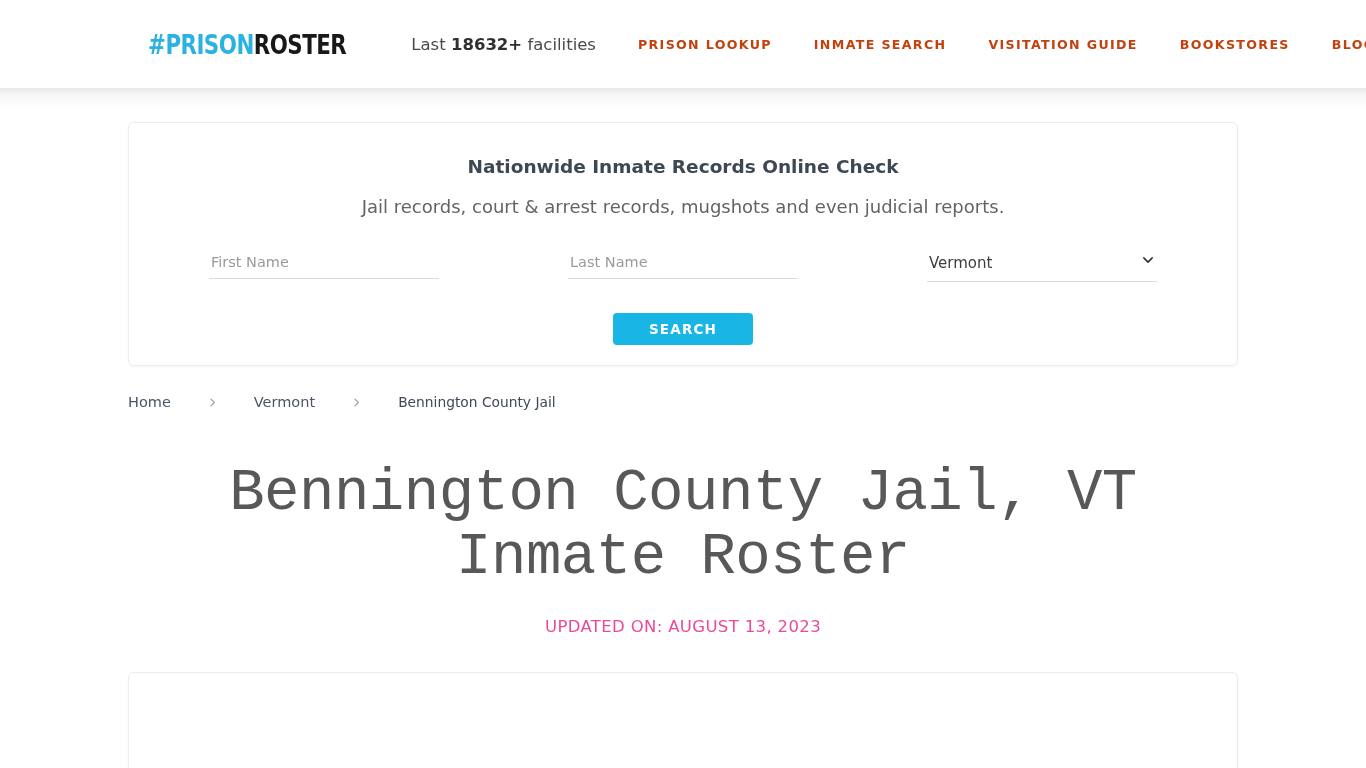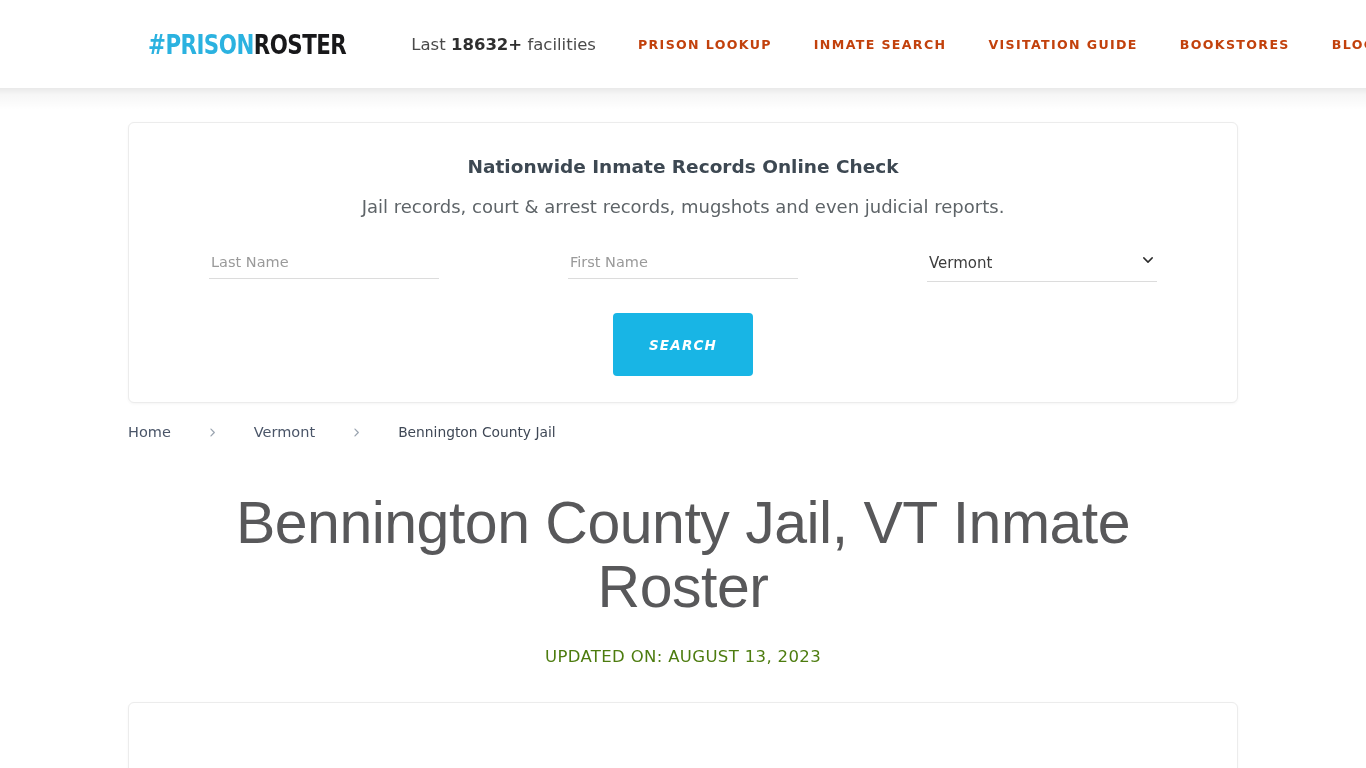--- a/index.html
+++ b/index.html
@@ -87,21 +87,21 @@
   .page-wrap {
     width: 1366px;
     padding: 0 128px;
   }
   .search-card {
     margin-top: 34px;
     background: #ffffff;
     border: 1px solid #ececec;
     border-radius: 6px;
     box-shadow: 0 1px 3px rgba(0,0,0,0.045);
-    padding: 24px 24px 26px 24px;
+    padding: 24px 24px 20px 24px;
   }
   .card-title {
     text-align: center;
     font-size: 18.5px;
     font-weight: 700;
     color: #3d4852;
     margin: 8px 0 0 0;
     line-height: 1.3;
   }
   .card-sub {
@@ -163,31 +163,30 @@
     background: #18b5e5;
     border: none;
     color: #ffffff;
     font-family: "DejaVu Sans", "Liberation Sans", sans-serif;
     font-size: 13.5px;
     font-weight: 700;
     letter-spacing: 1.2px;
     text-transform: uppercase;
     border-radius: 4px;
     padding: 0 32px;
-    height: 63px;
+    height: 32px;
     min-width: 140px;
     cursor: pointer;
-    font-style: italic;
   }
 
   
   .breadcrumb {
     display: flex;
     align-items: center;
-    margin-top: 21px;
+    margin-top: 28px;
     font-size: 14.5px;
     gap: 27px;
   }
   .crumb-link {
     color: #4a5568;
     text-decoration: none;
     font-weight: 400;
   }
   .crumb-sep {
     margin: 0 9px;
@@ -197,35 +196,35 @@
   }
   .crumb-current {
     color: #3f4856;
     font-weight: 400;
     font-size: 13.8px;
   }
 
   
   .page-title {
     text-align: center;
-    font-family: Liberation Sans, sans-serif;
+    font-family: Liberation Mono, monospace;
     font-size: 59px;
     line-height: 1.08;
     font-weight: 400;
     color: #58585a;
     margin: 52px auto 1px auto;
     max-width: 940px;
     letter-spacing: -0.5px;
   }
   .updated-on {
     text-align: center;
     margin-top: 28px;
     font-size: 16.5px;
     letter-spacing: 0.35px;
-    color: #4d7c0f;
+    color: #ec4899;
     text-transform: uppercase;
     font-weight: 400;
   }
 
   
   .content-card {
     margin-top: 36px;
     background: #ffffff;
     border: 1px solid #ececec;
     border-radius: 6px;
@@ -261,25 +260,25 @@
 
 <div class="page-wrap">
 
   <section class="search-card">
     <h2 class="card-title">Nationwide Inmate Records Online Check</h2>
     <p class="card-sub">Jail records, court &amp; arrest records, mugshots and even judicial reports.</p>
 
     <div class="form-row">
 
       <div class="field">
+        <input type="text" class="line-input" placeholder="First Name" style="">
+      </div>
+
+      <div class="field">
         <input type="text" class="line-input" placeholder="Last Name" style="">
-      </div>
-
-      <div class="field">
-        <input type="text" class="line-input" placeholder="First Name" style="">
       </div>
 
       <div class="field">
         <select class="line-select">
           <option>Vermont</option>
         </select>
         <span class="select-chevron">
           <svg width="14" height="14" viewBox="0 0 16 16" fill="none" aria-hidden="true">
             <path d="M3.2 5.6 L8 10.4 L12.8 5.6" stroke="#2b2b2b" stroke-width="1.7" stroke-linecap="round" stroke-linejoin="round" fill="none"></path>
           </svg>

